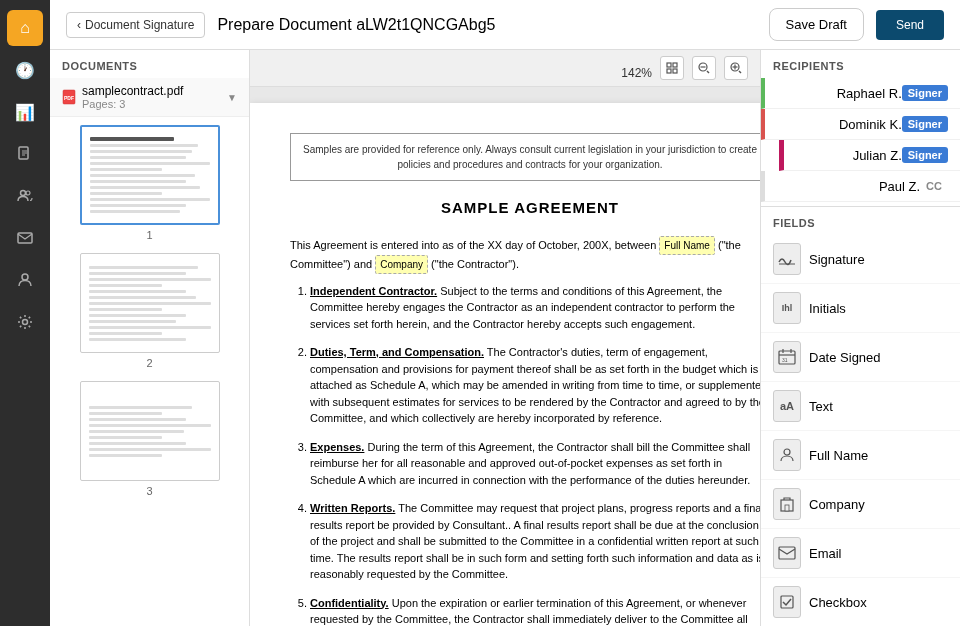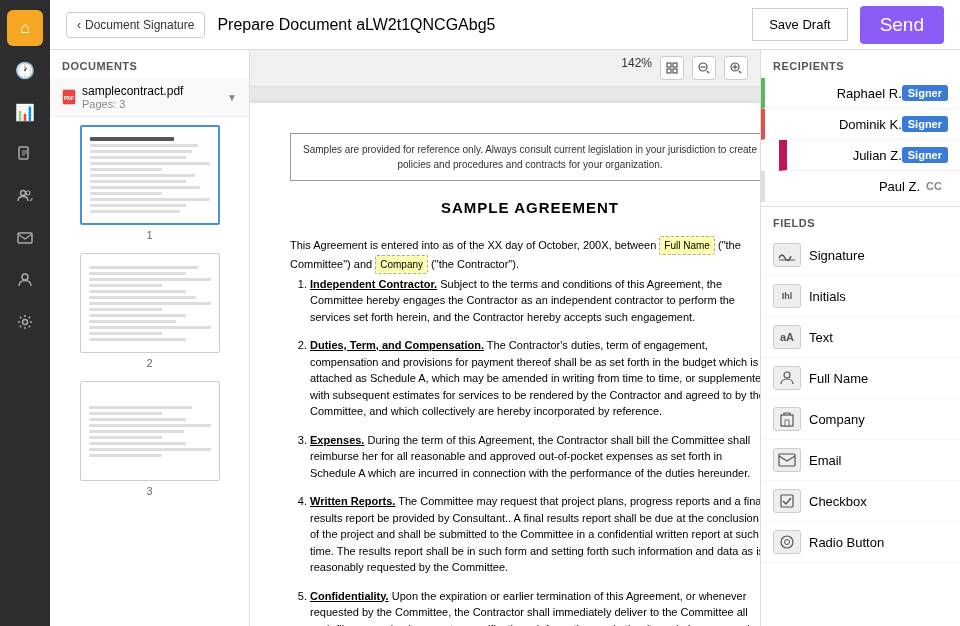--- a/index.html
+++ b/index.html
@@ -47,26 +47,26 @@
     .back-btn {
       display: flex; align-items: center; gap: 4px;
       border: 1px solid #ccc; border-radius: 4px;
       padding: 5px 10px; cursor: pointer; font-size: 12px;
       background: #fff; color: #333;
     }
     .topbar-title {
       font-size: 16px; font-weight: 500; flex: 1;
     }
     .btn-save-draft {
-      padding: 8px 16px; border: 1px solid #ccc; border-radius: 0;
+      padding: 8px 16px; border: 1px solid #ccc; border-radius: 8px;
       background: #fff; cursor: pointer; font-size: 13px;
     }
     .btn-send {
       padding: 8px 20px; border: none; border-radius: 4px;
-      background: #8b5cf6; color: #fff; cursor: pointer; font-size: 19px; font-weight: 500;
+      background: #0c4a6e; color: #fff; cursor: pointer; font-size: 12px; font-weight: 500;
     }
 
     
     .content-row {
       flex: 1;
       display: flex;
       overflow: hidden;
     }
 
     
@@ -127,21 +127,21 @@
       display: flex;
       flex-direction: column;
       align-items: center;
       padding: 0;
     }
     .viewer-toolbar {
       width: 100%;
       background: #f0f0f0;
       border-bottom: 1px solid #ddd;
       display: flex;
-      align-items: flex-start;
+      align-items: flex-end;
       justify-content: flex-end;
       padding: 6px 12px;
       gap: 8px;
       font-size: 12px;
     }
     .zoom-level { font-size: 12px; color: #333; }
     .viewer-icon-btn {
       width: 24px; height: 24px; display: flex; align-items: center; justify-content: center;
       cursor: pointer; border: 1px solid #ccc; border-radius: 3px; background: #fff;
       font-size: 12px;
@@ -163,21 +163,21 @@
       margin-bottom: 16px;
       text-align: center;
     }
     .doc-title {
       text-align: center;
       font-size: 15px;
       font-weight: 700;
       margin-bottom: 16px;
       letter-spacing: 1px;
     }
-    .doc-intro { margin-bottom: 2px; font-size: 11px; }
+    .doc-intro { margin-bottom: 9px; font-size: 11px; }
     .highlight-green {
       background: #b8e0b8; padding: 1px 3px; border-radius: 2px;
     }
     .highlight-blue {
       background: #b8d0f0; padding: 1px 3px; border-radius: 2px;
     }
     .doc-list { padding-left: 20px; }
     .doc-list li { margin-bottom: 12px; font-size: 11px; }
     .doc-list li strong { text-decoration: underline; }
 
@@ -203,37 +203,37 @@
     }
     .recipient-name { font-size: 13px; font-weight: 500; }
     .recipient-role {
       font-size: 11px; font-weight: 600; padding: 2px 6px; border-radius: 3px;
     }
     .role-signer { background: #3a7bd5; color: #fff; }
     .role-cc { color: #888; font-size: 11px; }
 
     .r-raphael { border-left: 4px solid #5cb85c; }
     .r-dominik { border-left: 4px solid #d9534f; }
-    .r-julian { border-left: 8px solid #be185d; margin-left: 18px; }
+    .r-julian { border-left: 5px solid #be185d; margin-left: 18px; }
     .r-paul { border-left: 4px solid #ddd; }
 
     .fields-header {
       padding: 10px 12px 6px;
       font-size: 11px; font-weight: 700; color: #555; letter-spacing: 0.5px;
       text-transform: uppercase;
       border-top: 1px solid #ddd; margin-top: 4px;
     }
     .field-item {
       display: flex; align-items: center; gap: 8px;
       padding: 8px 12px;
       border-bottom: 1px solid #f5f5f5;
       cursor: grab;
     }
     .field-icon {
-      width: 28px; height: 24px;
+      width: 28px; height: 32px;
       background: #eee; border: 1px solid #ccc;
       border-radius: 3px;
       display: flex; align-items: center; justify-content: center;
       font-size: 12px; color: #555;
     }
     .field-label { font-size: 13px; }
 
     
     .field-highlight {
       background: rgba(255, 255, 100, 0.5);
@@ -469,20 +469,32 @@
               <line x1="2" y1="12" x2="18" y2="12" stroke="#555" stroke-width="1"></line>
             </svg>
         </div>
         <span class="field-label">Signature</span>
       </div>
       <div class="field-item">
         <div class="field-icon" style="font-size:9px;font-weight:bold;color:#555;">Ihl</div>
         <span class="field-label">Initials</span>
       </div>
       <div class="field-item">
+        <div class="field-icon">
+          <svg width="18" height="16" viewBox="0 0 18 16">
+              <rect x="1" y="2" width="16" height="13" rx="1" stroke="#555" stroke-width="1.2" fill="none"></rect>
+              <line x1="1" y1="6" x2="17" y2="6" stroke="#555" stroke-width="1.2"></line>
+              <line x1="5" y1="0" x2="5" y2="4" stroke="#555" stroke-width="1.2"></line>
+              <line x1="13" y1="0" x2="13" y2="4" stroke="#555" stroke-width="1.2"></line>
+              <text x="4" y="13" font-size="5" fill="#555">31</text>
+            </svg>
+        </div>
+        <span class="field-label">Date Signed</span>
+      </div>
+      <div class="field-item">
         <div class="field-icon" style="font-size:11px;font-weight:600;color:#555;">aA</div>
         <span class="field-label">Text</span>
       </div>
       <div class="field-item">
         <div class="field-icon">
           <svg width="16" height="16" viewBox="0 0 16 16">
               <circle cx="8" cy="5" r="3" stroke="#555" stroke-width="1.2" fill="none"></circle>
               <path d="M2 14c0-3 2.5-5 6-5s6 2 6 5" stroke="#555" stroke-width="1.2" fill="none"></path>
             </svg>
         </div>

